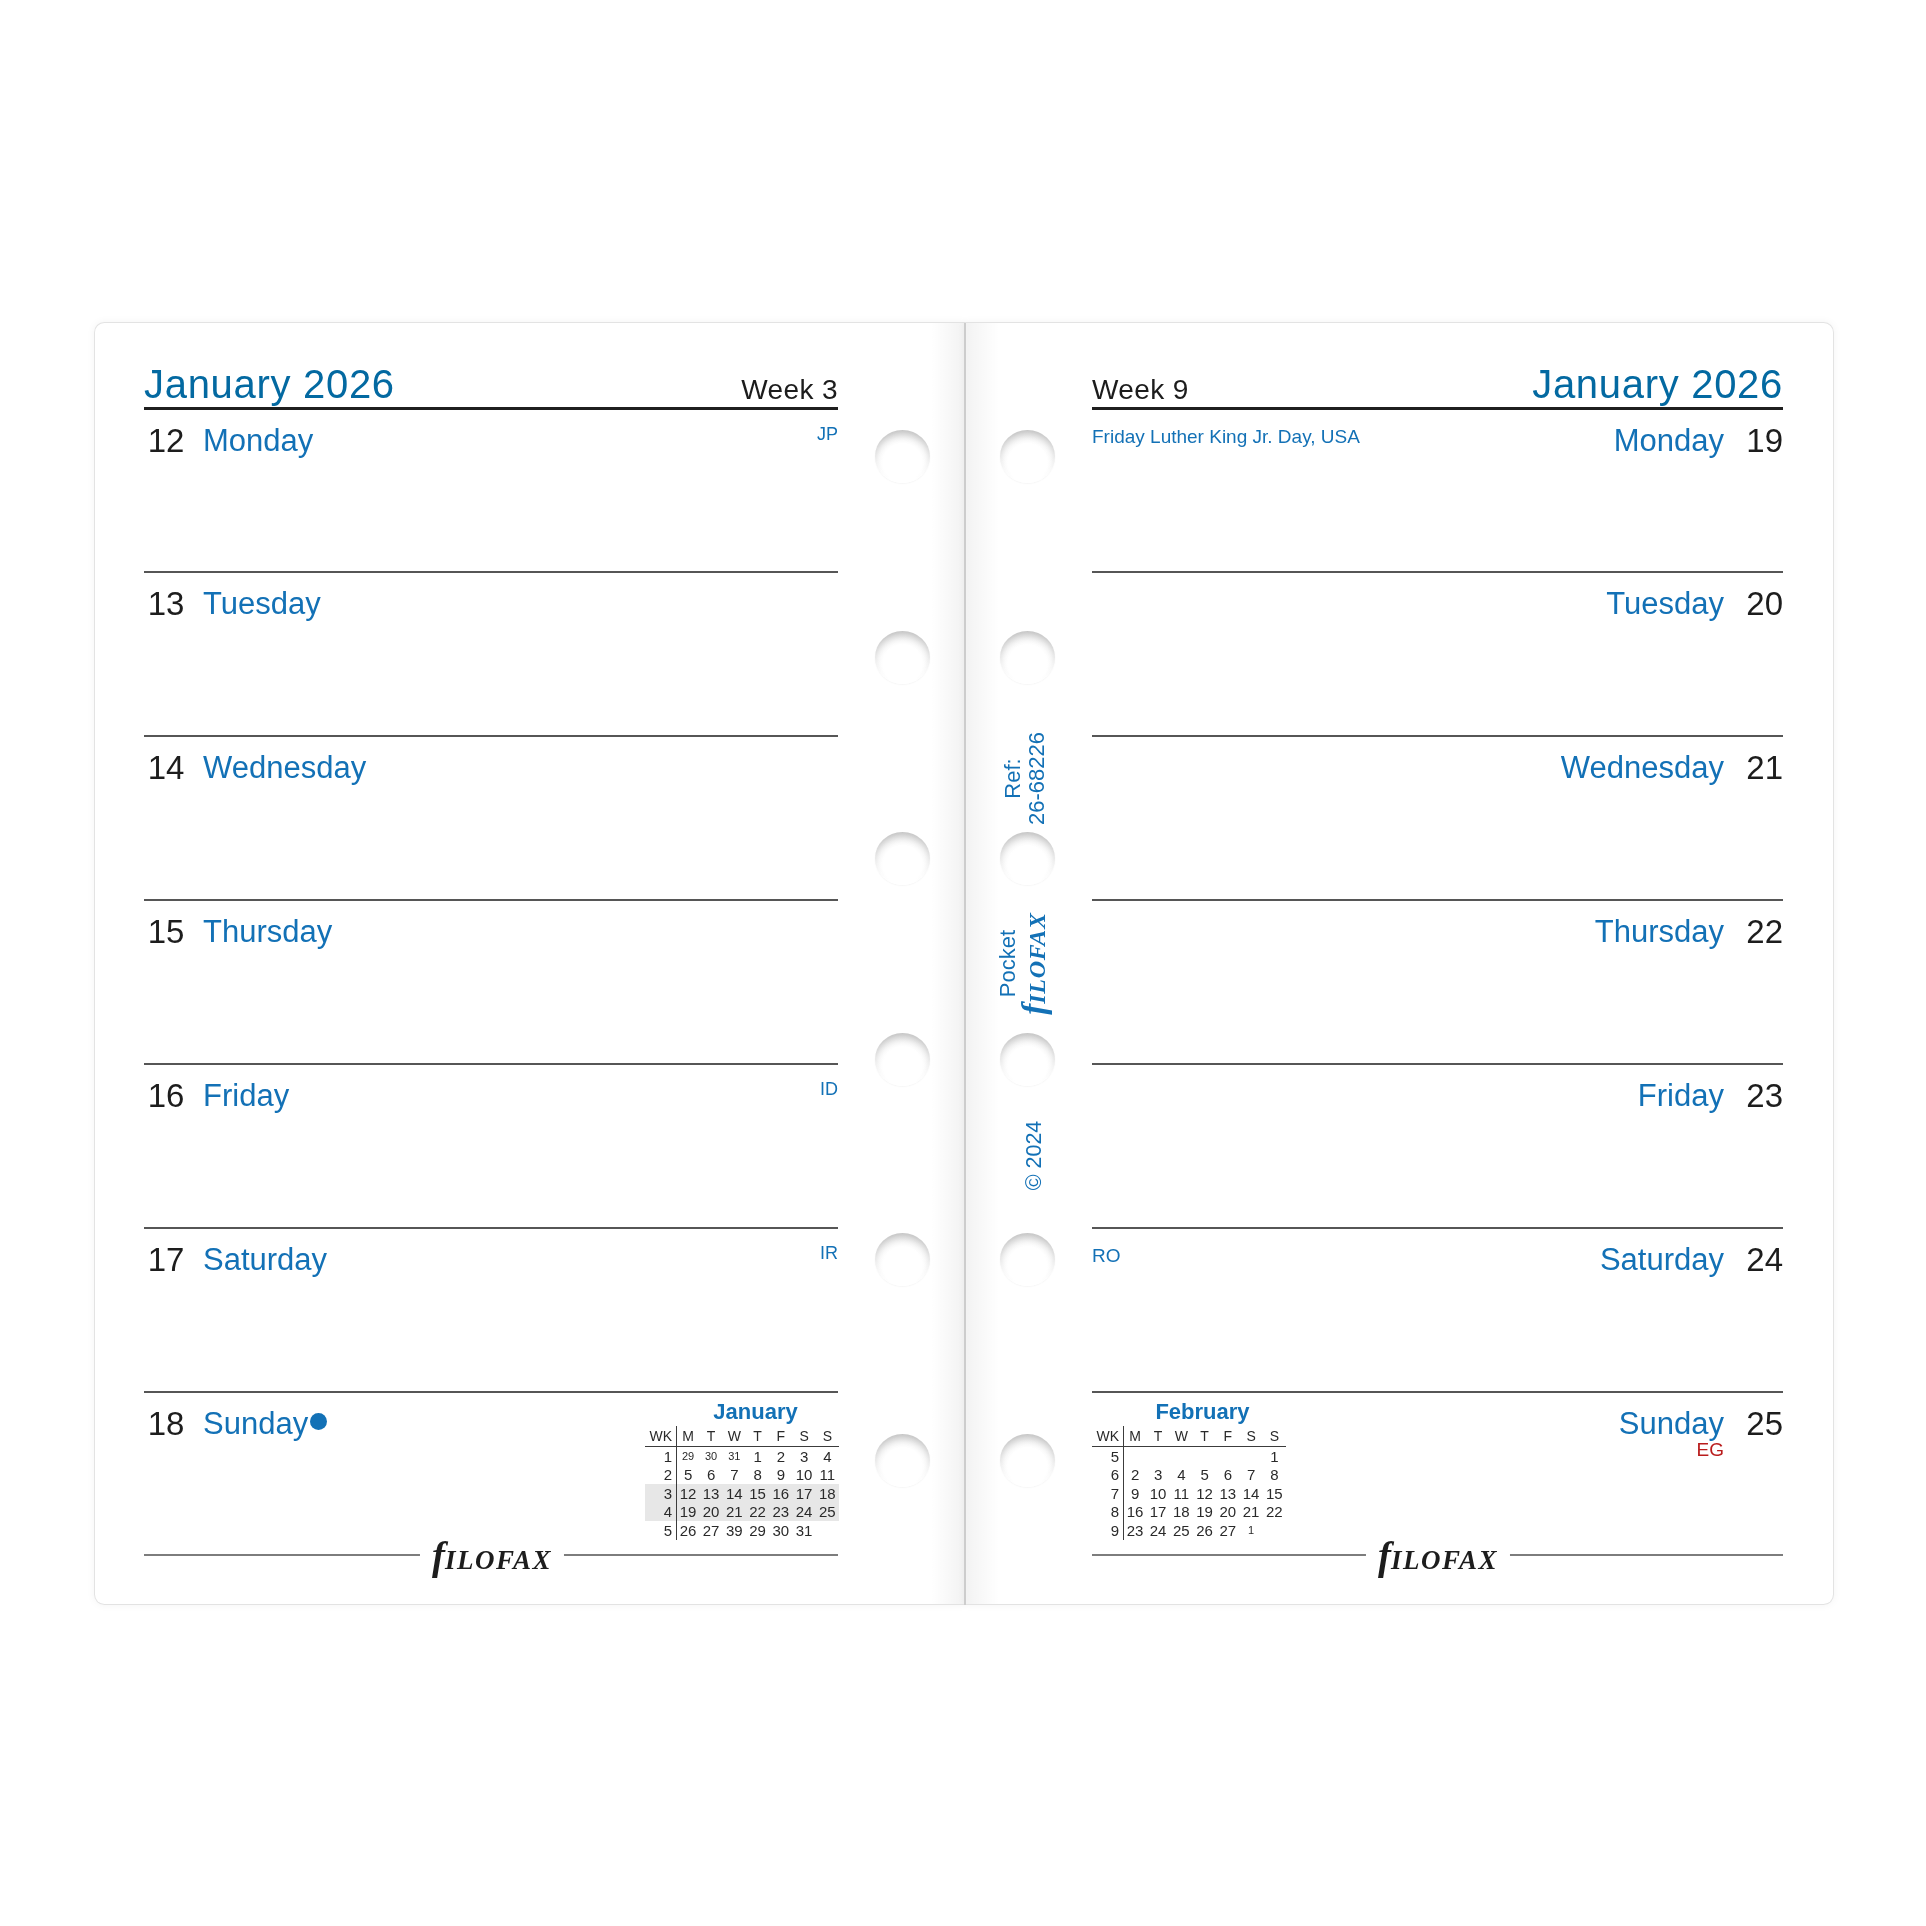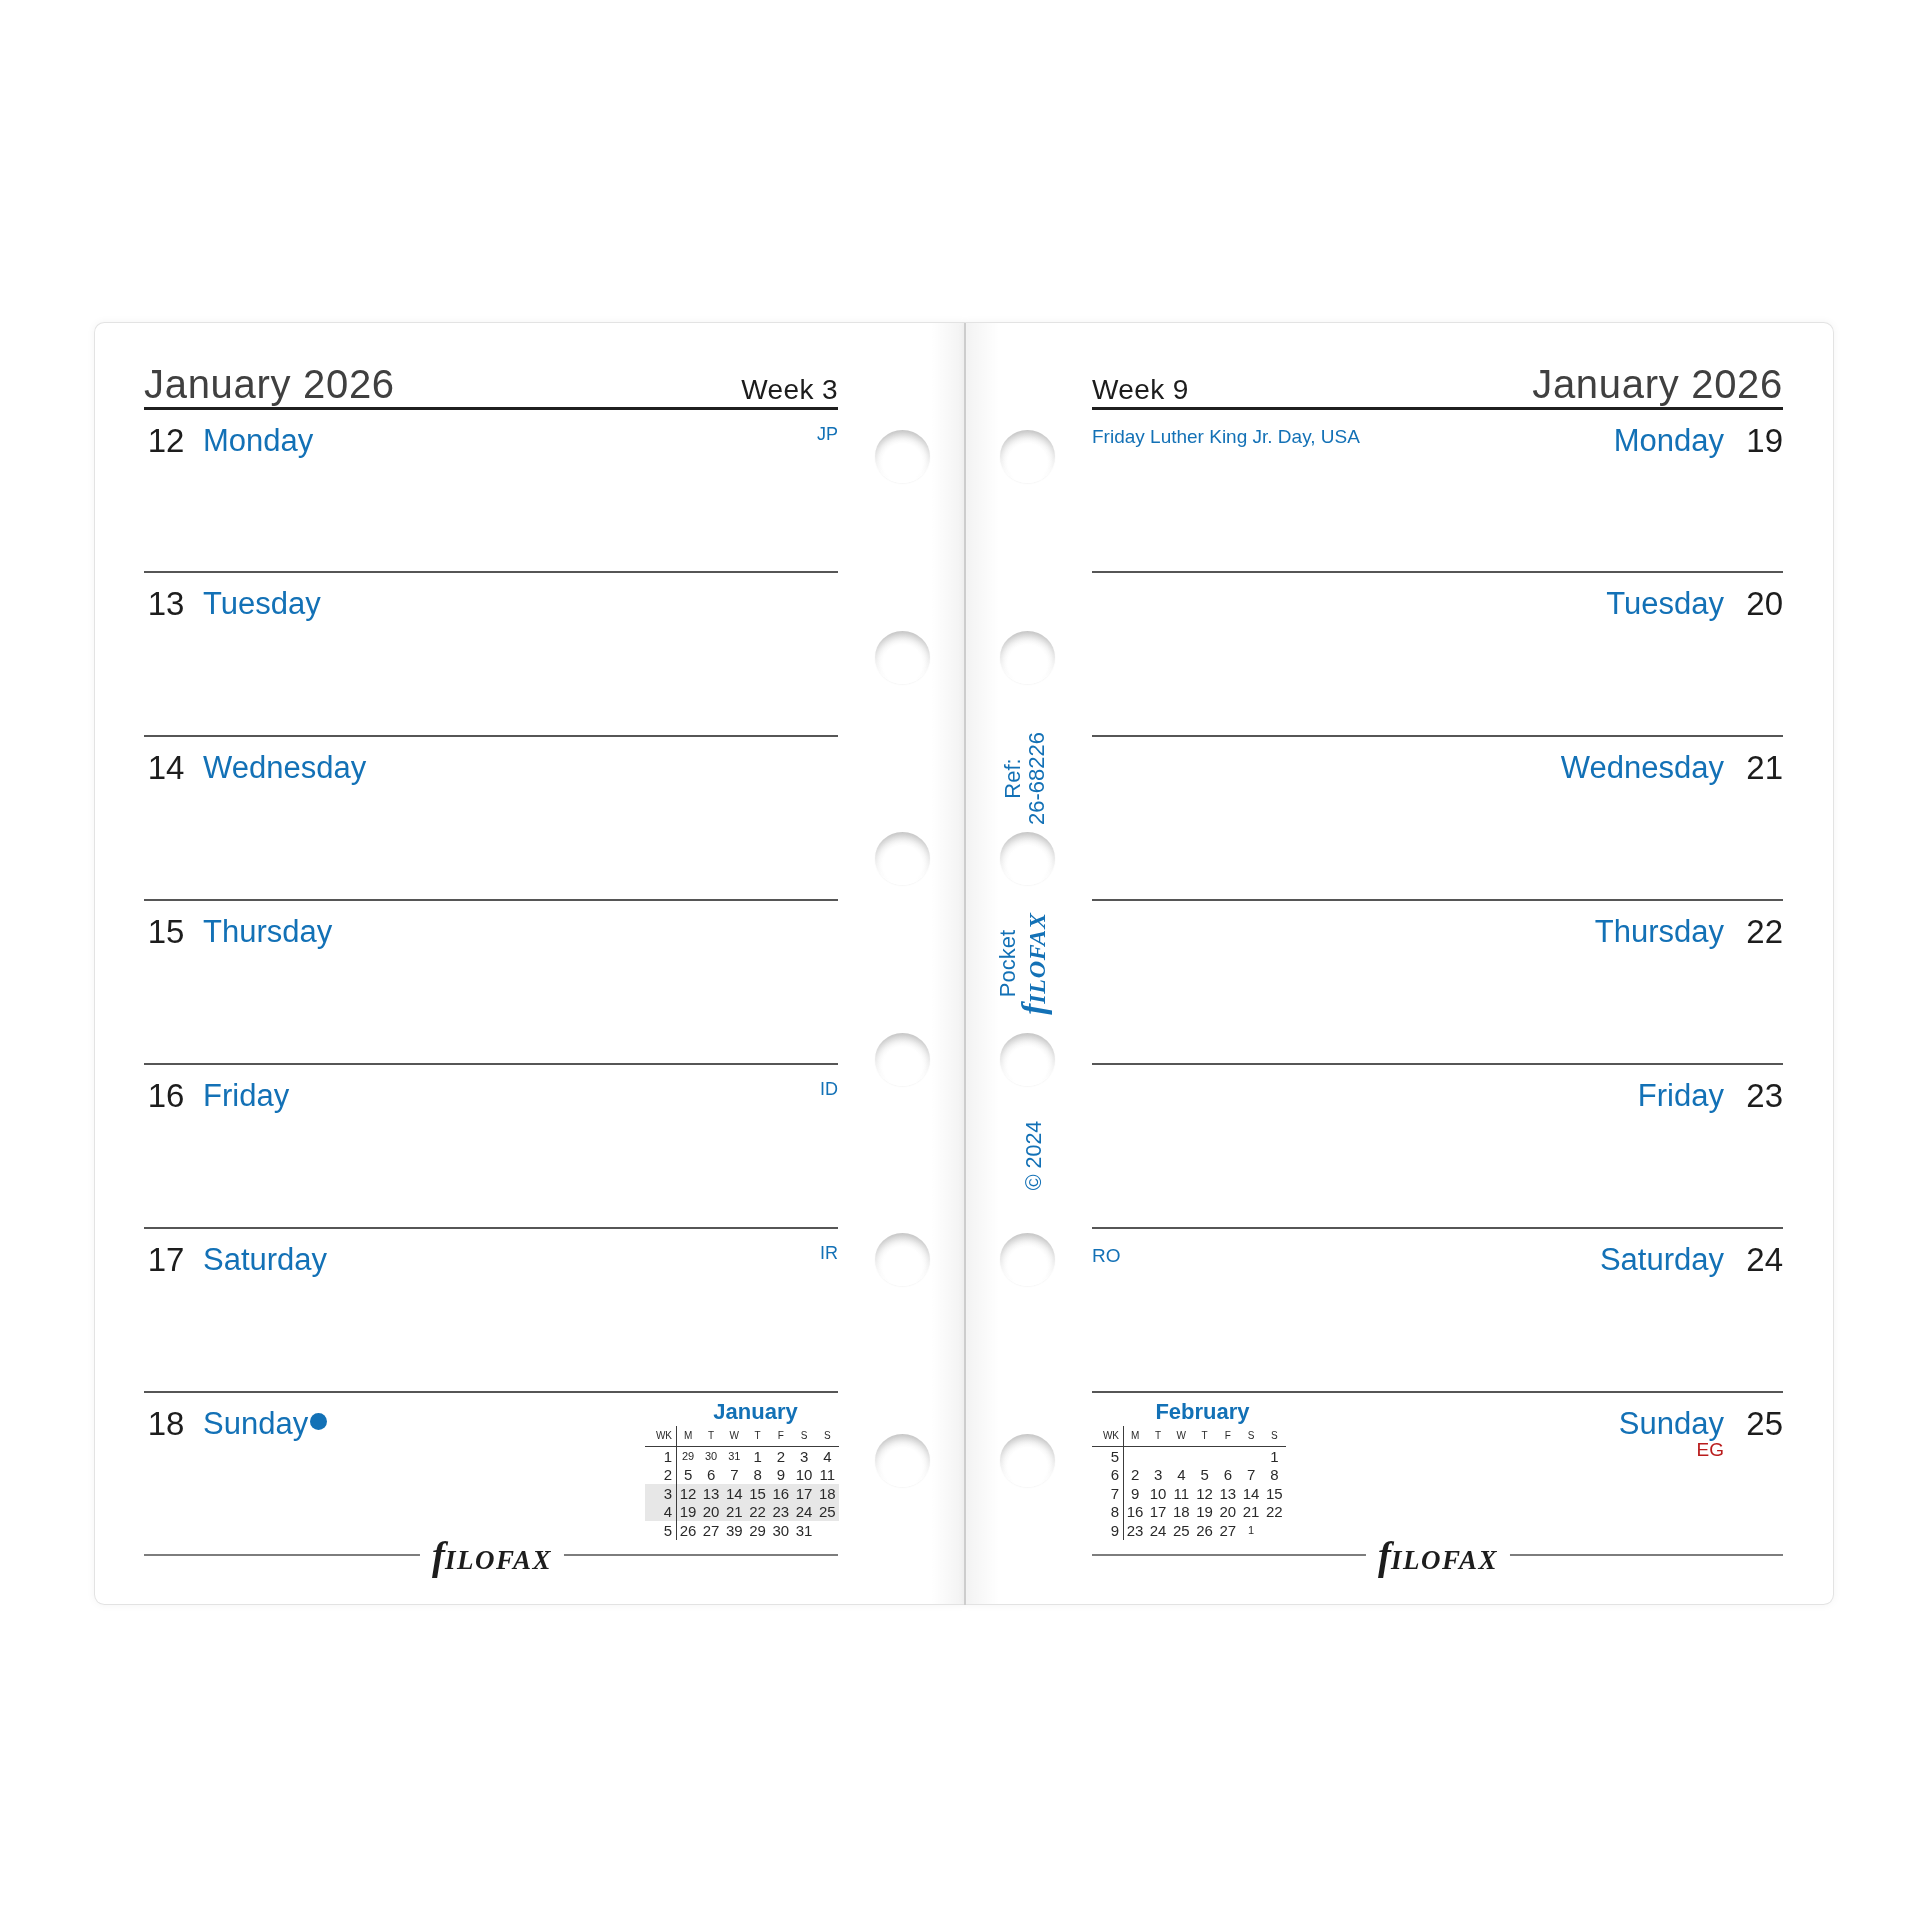--- a/index.html
+++ b/index.html
@@ -10,21 +10,21 @@
   
   .page{position:absolute;top:322px;height:1283px;background:#ffffff;border:0.7px solid #e3e3e3;box-sizing:border-box;box-shadow:0 0 9px rgba(0,0,0,0.05);}
   .page-left{left:94px;width:871px;border-radius:10.4px 0 0 10.4px;border-right:none;}
   .page-right{left:965px;width:869px;border-radius:0 10.4px 10.4px 0;border-left:none;}
   .spine-line{position:absolute;left:964px;top:323px;width:2.2px;height:1282px;background:#cdcdcd;}
   .spine-shade{position:absolute;top:0;width:34px;height:100%;pointer-events:none;}
   .shade-l{right:0;background:linear-gradient(to right,rgba(0,0,0,0),rgba(0,0,0,0.05));}
   .shade-r{left:0;background:linear-gradient(to left,rgba(0,0,0,0),rgba(0,0,0,0.05));}
 
   
-  .month-title{position:absolute;top:41px;font-size:40px;letter-spacing:0.7px;color:#404040;line-height:1;}
+  .month-title{position:absolute;top:41px;font-size:40px;letter-spacing:0.7px;color:#0369a1;line-height:1;}
   .week-label{position:absolute;top:53px;font-size:28px;letter-spacing:0.4px;color:#1c1c1c;line-height:1;}
   .page-left .month-title{left:49px;}
   .page-left .week-label{right:127px;text-align:right;}
   .page-right .week-label{left:127px;}
   .page-right .month-title{right:50px;}
 
   
   .rows{position:absolute;top:84px;bottom:52px;}
   .page-left .rows{left:49px;right:127px;}
   .page-right .rows{left:127px;right:50px;}
@@ -53,21 +53,21 @@
   .brand .bf{font-size:39px;}
   .brand .brest{font-size:27px;letter-spacing:1.5px;}
 
   
   .mini-wrap{position:absolute;top:1076px;width:194px;}
   .page-left .mini-wrap{left:550px;}
   .page-right .mini-wrap{left:127px;}
   .mini-title{padding-left:27px;text-align:center;font-size:22px;font-weight:bold;color:#1371b6;line-height:1.2;height:27px;box-sizing:border-box;}
   table.mini{border-collapse:collapse;table-layout:fixed;width:194px;}
   table.mini th, table.mini td{padding:0;margin:0;font-weight:normal;text-align:center;color:#2a2a2a;height:18.5px;font-size:15px;line-height:1;}
-  table.mini thead th{height:20px;font-size:10px;border-bottom:1.5px solid #3c3c3c;}
+  table.mini thead th{height:20px;font-size:14px;border-bottom:1.5px solid #3c3c3c;}
   table.mini .wk{width:27px;text-align:right;padding-right:3.7px;border-right:1.5px solid #3c3c3c;}
   table.mini tr.hl{background:#e7e7e7;}
   table.mini td.sm{font-size:11px;}
 
   
   .hole{position:absolute;width:55px;height:53px;border-radius:50%;
     background:radial-gradient(circle at 50% 62%, #ffffff 45%, #f6f6f6 68%, #e9e9e9 90%, #dcdcdc 100%);
     box-shadow:inset 0 6.7px 8.1px -3px rgba(0,0,0,0.22), inset 0 -2.2px 3px rgba(255,255,255,0.9), 0 0.7px 1.5px rgba(0,0,0,0.05);}
   .hole.hl-col{left:875px;}
   .hole.hr-col{left:1000px;}

